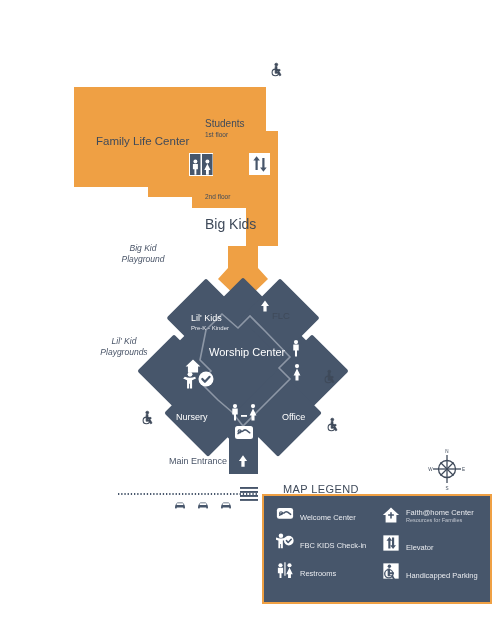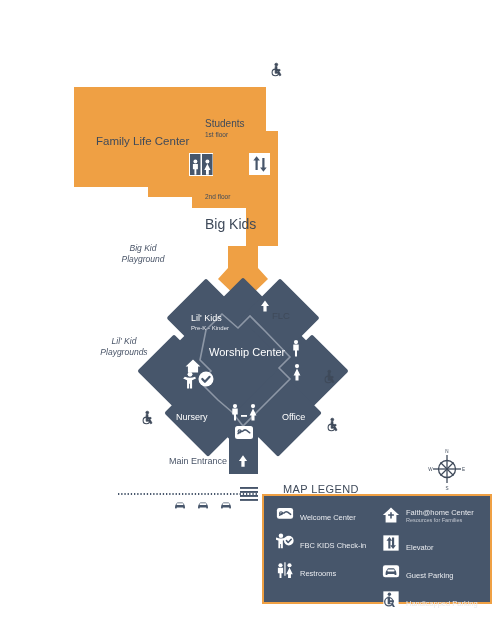--- a/index.html
+++ b/index.html
@@ -301,28 +301,20 @@
       <svg class="leg-ico" viewBox="0 0 20 20">
         <rect x="1.5" y="1.5" width="17" height="17" fill="#ffffff"></rect>
         <g fill="#47566b">
           <path d="M7,16 V7.6 H5 L8.2,3.2 11.4,7.6 H9.4 V16 Z"></path>
           <path d="M13.5,4 V12.4 h2 L12.3,16.8 9.1,12.4 h2 V4 Z"></path>
         </g>
       </svg>
       <span class="leg-txt">Elevator</span>
     </div>
 
-    <div class="leg-item">
-      <svg class="leg-ico" viewBox="0 0 20 20">
-        <rect x="1" y="3.5" width="18" height="13.5" rx="2.5" fill="#ffffff"></rect>
-        <path d="M4,12.6 q0.2,-2.6 1,-3.2 l1.2,-1.9 q0.3,-0.5 0.9,-0.5 h5.8 q0.6,0 0.9,0.5 l1.2,1.9 q0.8,0.6 1,3.2 v1.2 q0,0.6 -0.6,0.6 h-0.9 q-0.6,0 -0.6,-0.6 v-0.5 H6.1 v0.5 q0,0.6 -0.6,0.6 h-0.9 q-0.6,0 -0.6,-0.6 z" fill="#47566b"></path>
-        <rect x="6.1" y="8.2" width="7.8" height="2.4" rx="0.5" fill="#ffffff"></rect>
-      </svg>
-      <span class="leg-txt">Guest Parking</span>
-    </div>
 
     <div class="leg-item">
       <svg class="leg-ico" viewBox="0 0 20 20">
         <rect x="1.5" y="1.5" width="17" height="17" fill="#ffffff"></rect>
         <g fill="#47566b" stroke="#47566b">
           <circle cx="8.2" cy="4.8" r="1.9" stroke="none"></circle>
           <path d="M6.3,7.2 h2.6 v4.3 h4.3 v2.1 h-4.3 l-0.2,1.2 h3.4 l2.3,4.2 h-2.2 l-1.8,-3.3 h-4.1 z" stroke="none"></path>
           <circle cx="7.6" cy="13.1" r="4.6" fill="none" stroke-width="1.5"></circle>
         </g>
       </svg>

